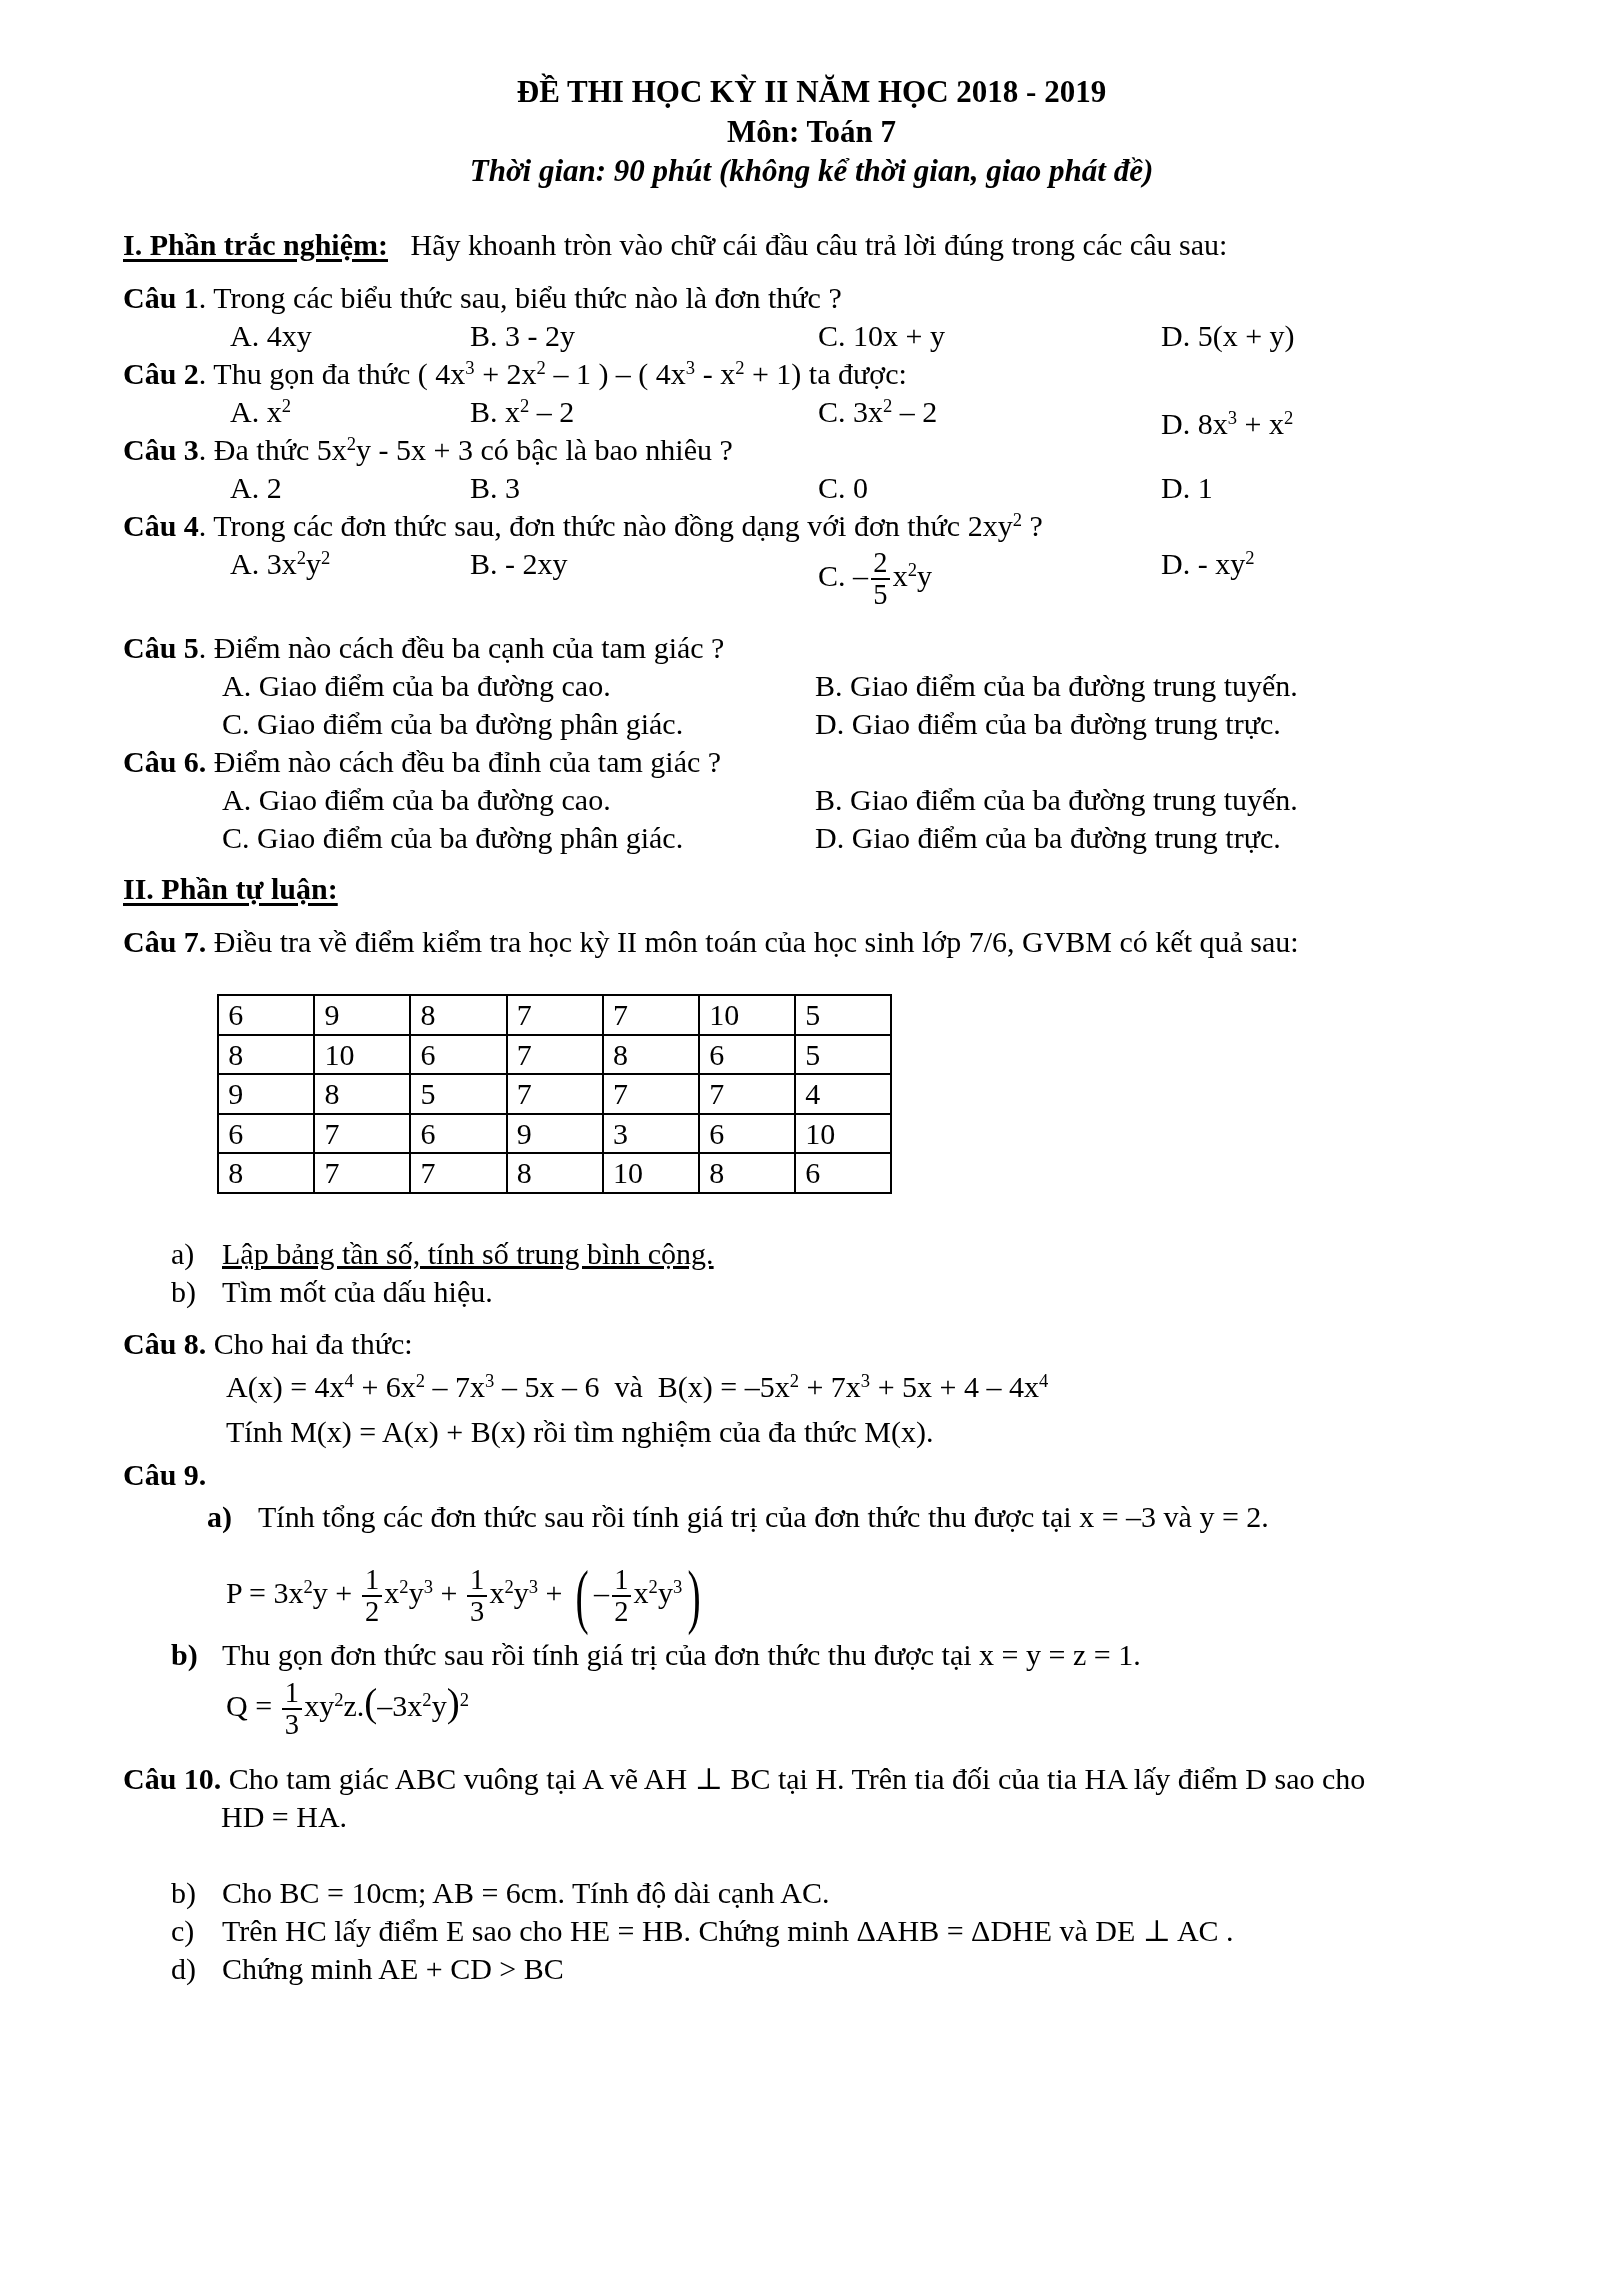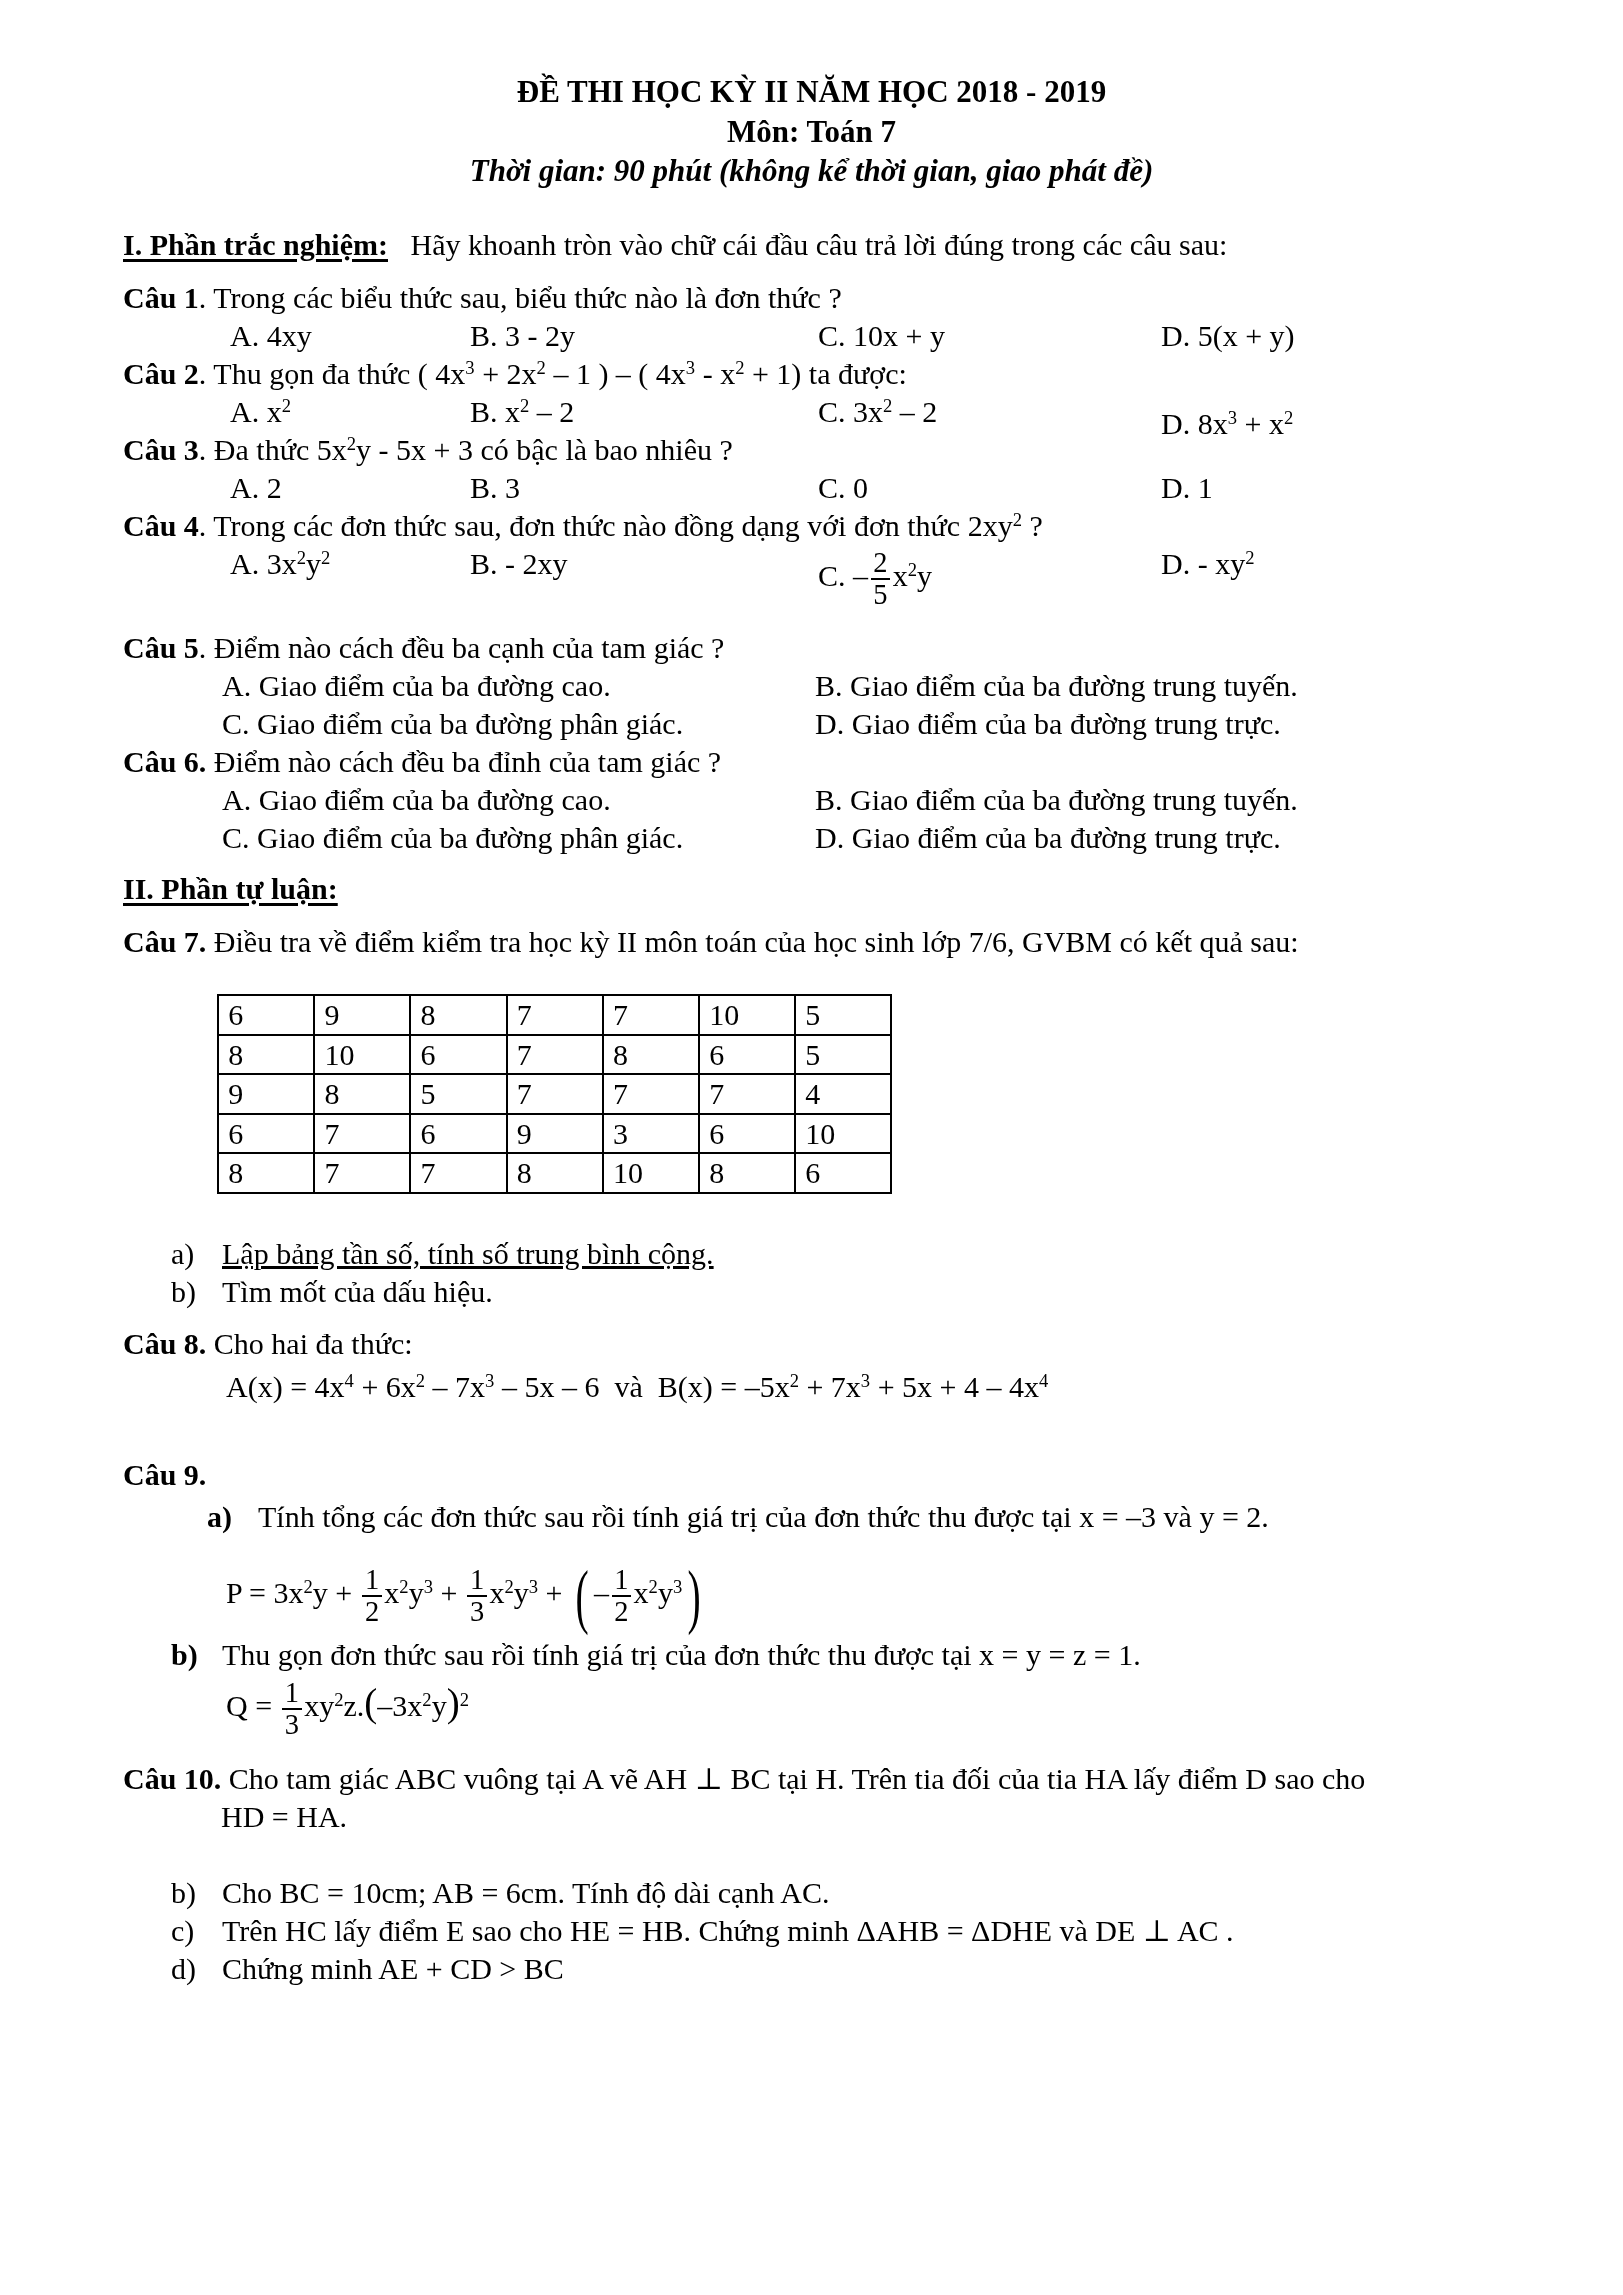--- a/index.html
+++ b/index.html
@@ -153,20 +153,23 @@
   <div class="abs" style="left:171px;top:1273px;">
     <span style="display:inline-block;width:51px;">b)</span><span>Tìm mốt của dấu hiệu.</span>
   </div>
 
   <div class="abs" style="left:123px;top:1325px;">
     <span class="b">Câu 8.</span><span> Cho hai đa thức:</span>
   </div>
   <div class="abs" style="left:226px;top:1368px;">
     <span>A(x) = 4x</span><sup>4</sup><span> + 6x</span><sup>2</sup><span> – 7x</span><sup>3</sup><span> – 5x – 6</span><span style="white-space:pre;">  và  </span><span>B(x) = –5x</span><sup>2</sup><span> + 7x</span><sup>3</sup><span> + 5x + 4 – 4x</span><sup>4</sup>
   </div>
+  <div class="abs" style="left:226px;top:1413px;">
+    <span>Tính </span><span>M(x) = A(x) + B(x)</span><span> rồi tìm nghiệm của đa thức </span><span>M(x)</span><span>.</span>
+  </div>
 
   <div class="abs b" style="left:123px;top:1456px;">Câu 9.</div>
   <div class="abs" style="left:171px;top:1498px;margin-left:36px;">
     <span class="b" style="display:inline-block;width:51px;">a)</span><span>Tính tổng các đơn thức sau rồi tính giá trị của đơn thức thu được tại </span><span>x = –3  và  y = 2</span><span>.</span>
   </div>
   <div class="abs" style="left:226px;top:1551px;">
     <span>P = 3x</span><sup>2</sup><span>y + </span><span class="frac">
         <span class="num">1</span>
         <span class="den">2</span>
       </span><span>x</span><sup>2</sup><span>y</span><sup>3</sup><span style="white-space:pre;"> + </span><span class="frac">

